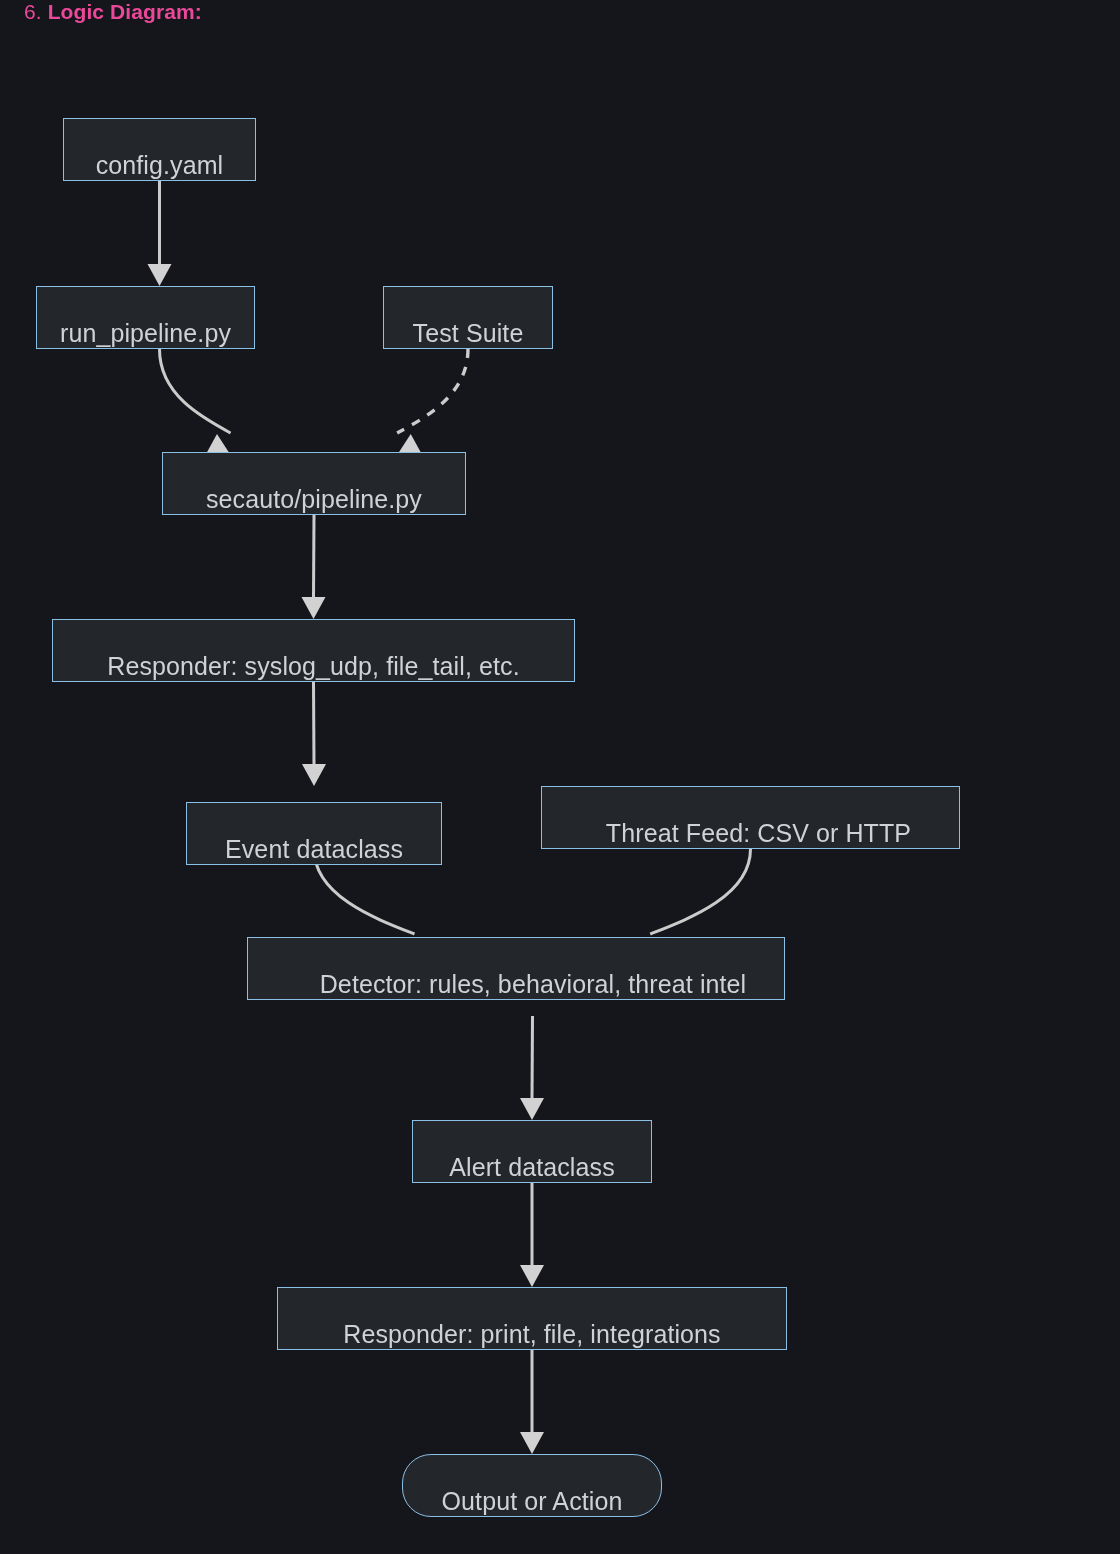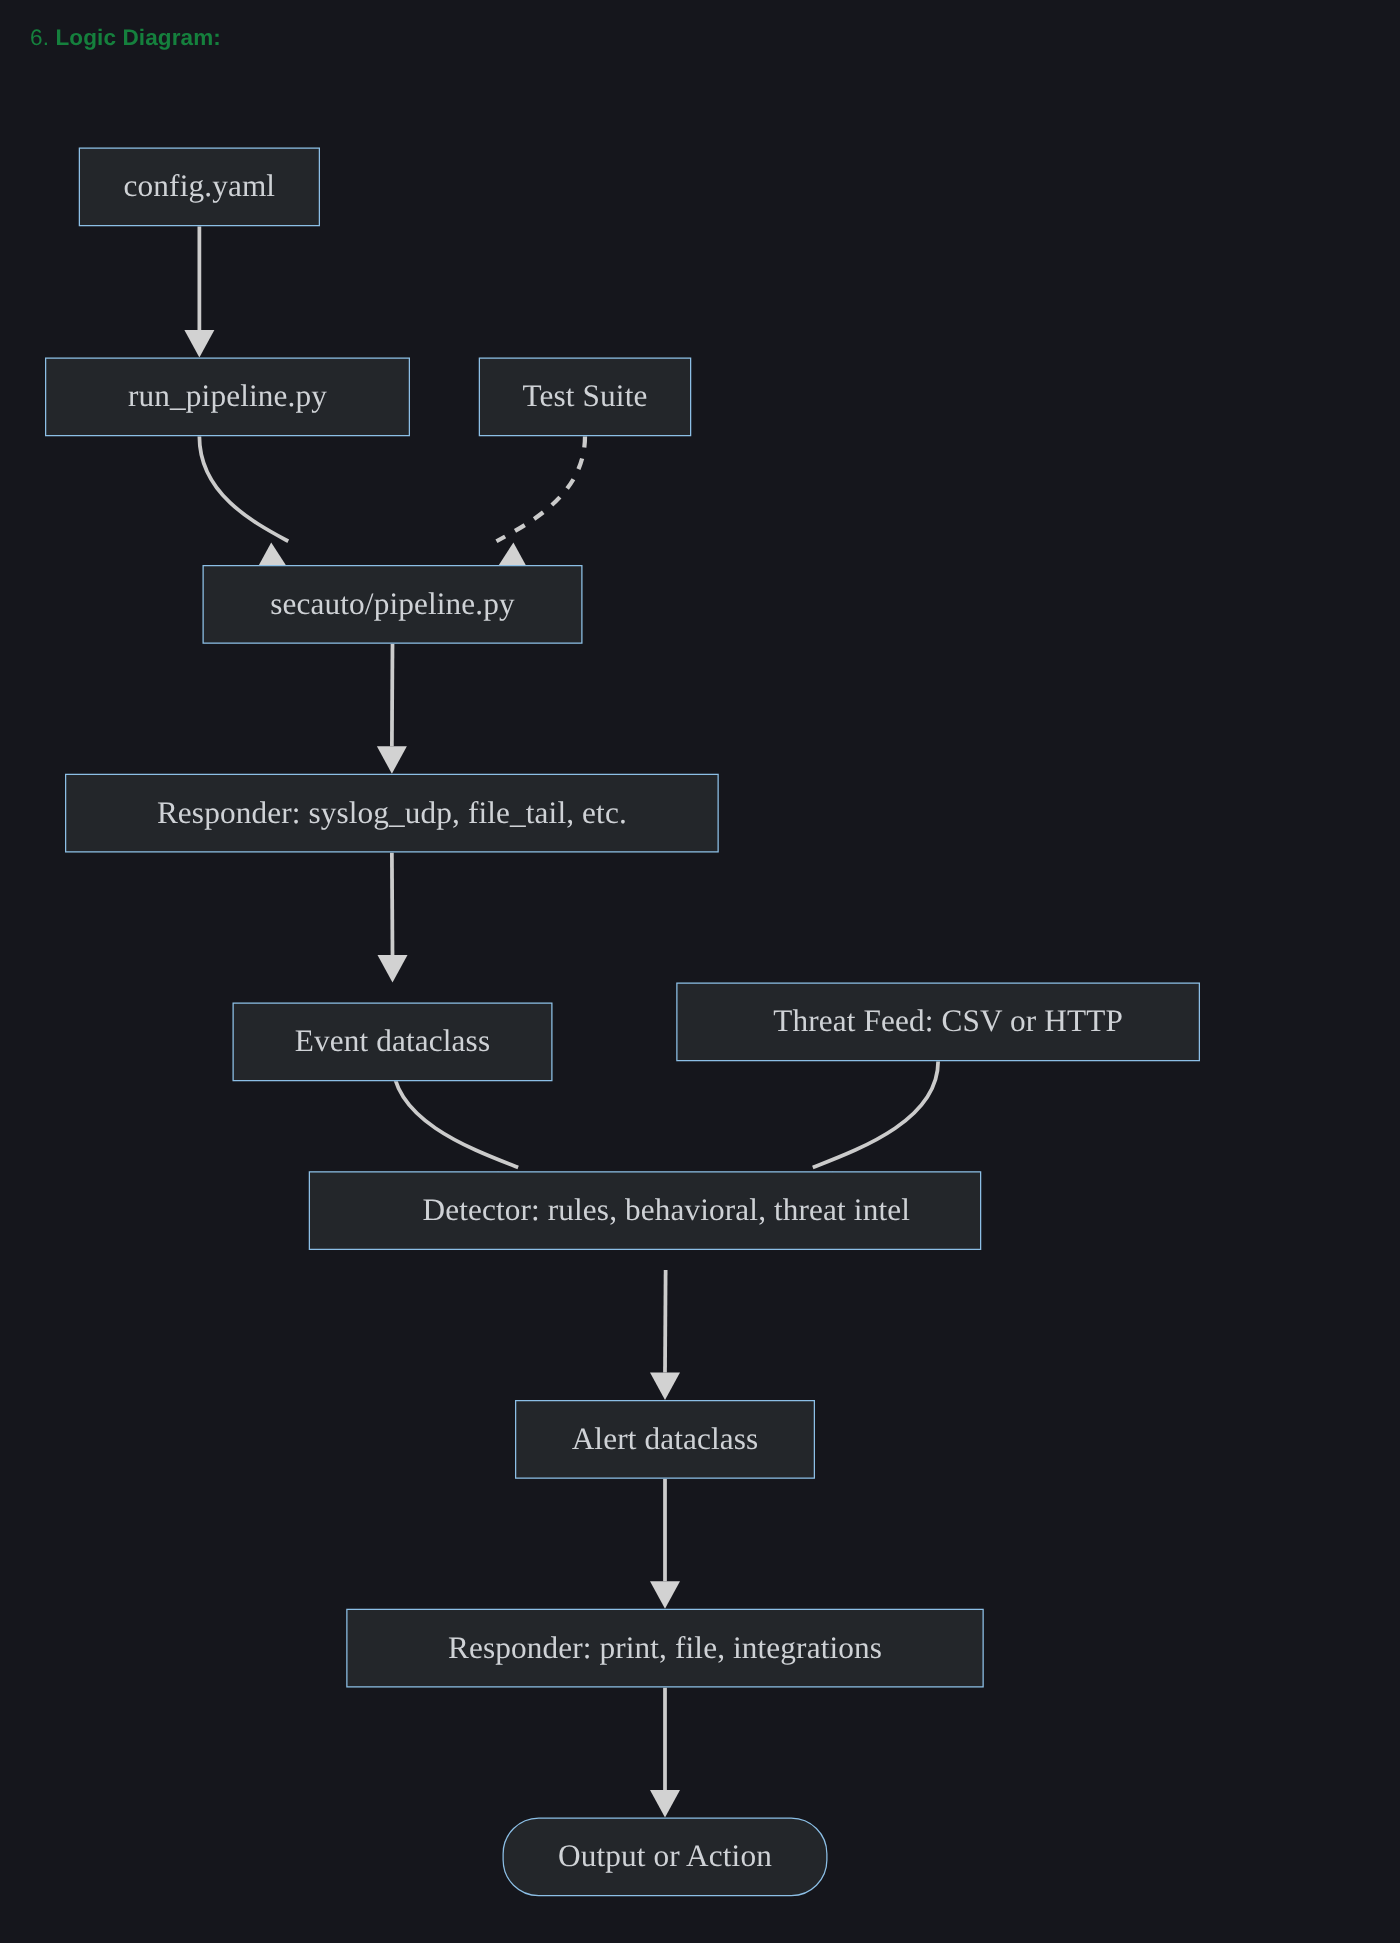--- a/index.html
+++ b/index.html
@@ -12,52 +12,51 @@
     height: 1554px;
     position: relative;
     overflow: hidden;
     font-family: "Liberation Sans", sans-serif;
     -webkit-font-smoothing: antialiased;
   }
 
   #diagram-title {
     position: absolute;
     left: 24px;
-    top: 20px;
-    font-size: 18px;
-    color: #15803d;
+    top: 0;
+    font-size: 21px;
+    color: #ec4899;
     letter-spacing: 0.1px;
     white-space: nowrap;
   }
   #diagram-title .num { font-weight: 400; }
   #diagram-title .strong { font-weight: 700; }
 
   #flow-canvas {
     position: absolute;
     left: 0;
     top: 0;
     width: 1120px;
     height: 1554px;
   }
 
   .node {
     position: absolute;
     box-sizing: border-box;
     background: #23262a;
     border: 1.6px solid #8cbfe6;
     display: flex;
-    align-items: center;
+    align-items: flex-end;
     justify-content: center;
     color: #cfd2d6;
     font-size: 25px;
     font-weight: 400;
     white-space: nowrap;
     z-index: 2;
     letter-spacing: 0.1px;
-    font-family: Liberation Serif, serif;
   }
 
   svg.edges {
     position: absolute;
     left: 0;
     top: 0;
     width: 1120px;
     height: 1554px;
     z-index: 1;
     overflow: visible;
@@ -105,21 +104,21 @@
       <polygon points="-12,-22 12,-22 0,0" transform="translate(532,1120) rotate(0)" class="arrow-head"></polygon>
       <path d="M 532 1183 L 532 1265" class="edge-line"></path>
       <polygon points="-12,-22 12,-22 0,0" transform="translate(532,1287) rotate(0)" class="arrow-head"></polygon>
       <path d="M 532 1350 L 532 1432" class="edge-line"></path>
       <polygon points="-12,-22 12,-22 0,0" transform="translate(532,1454) rotate(0)" class="arrow-head"></polygon>
     </svg>
   <div id="node-layer">
       <div class="node" style="left: 63px; top: 118px; width: 193px; height: 63px;">
         <span>config.yaml</span>
       </div>
-      <div class="node" style="left: 36px; top: 286px; width: 292px; height: 63px;">
+      <div class="node" style="left: 36px; top: 286px; width: 219px; height: 63px;">
         <span>run_pipeline.py</span>
       </div>
       <div class="node" style="left: 383px; top: 286px; width: 170px; height: 63px;">
         <span>Test Suite</span>
       </div>
       <div class="node" style="left: 162px; top: 452px; width: 304px; height: 63px;">
         <span>secauto/pipeline.py</span>
       </div>
       <div class="node" style="left: 52px; top: 619px; width: 523px; height: 63px;">
         <span>Responder: syslog_udp, file_tail, etc.</span>

